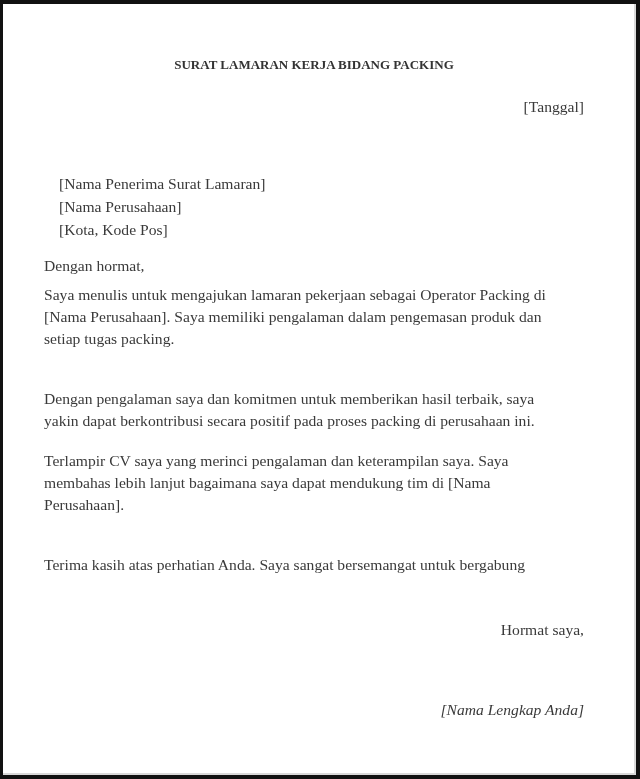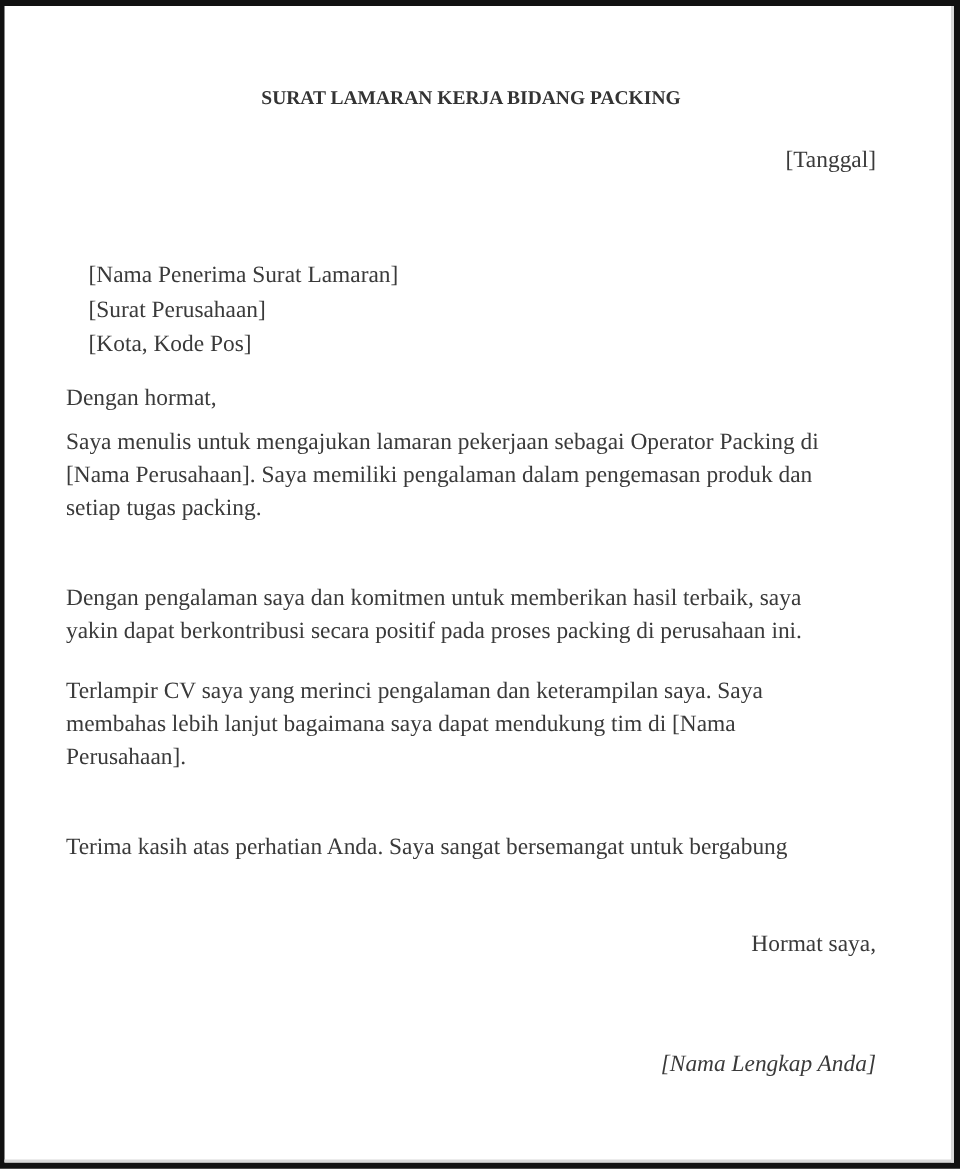--- a/index.html
+++ b/index.html
@@ -99,21 +99,21 @@
 
 <div class="frame">
   <div class="letter">
 
     <div class="title">SURAT LAMARAN KERJA BIDANG PACKING</div>
 
     <div class="date">[Tanggal]</div>
 
     <div class="recipient">
       <div>[Nama Penerima Surat Lamaran]</div>
-      <div>[Surat Perusahaan]</div>
+      <div>[Nama Perusahaan]</div>
       <div>[Kota, Kode Pos]</div>
     </div>
 
     <div class="greeting">Dengan hormat,</div>
 
     <p class="para p1">
       <span class="line">Saya menulis untuk mengajukan lamaran pekerjaan sebagai Operator Packing di</span>
       <span class="line">[Nama Perusahaan]. Saya memiliki pengalaman dalam pengemasan produk dan</span>
       <span class="line">setiap tugas packing.</span>
     </p>

